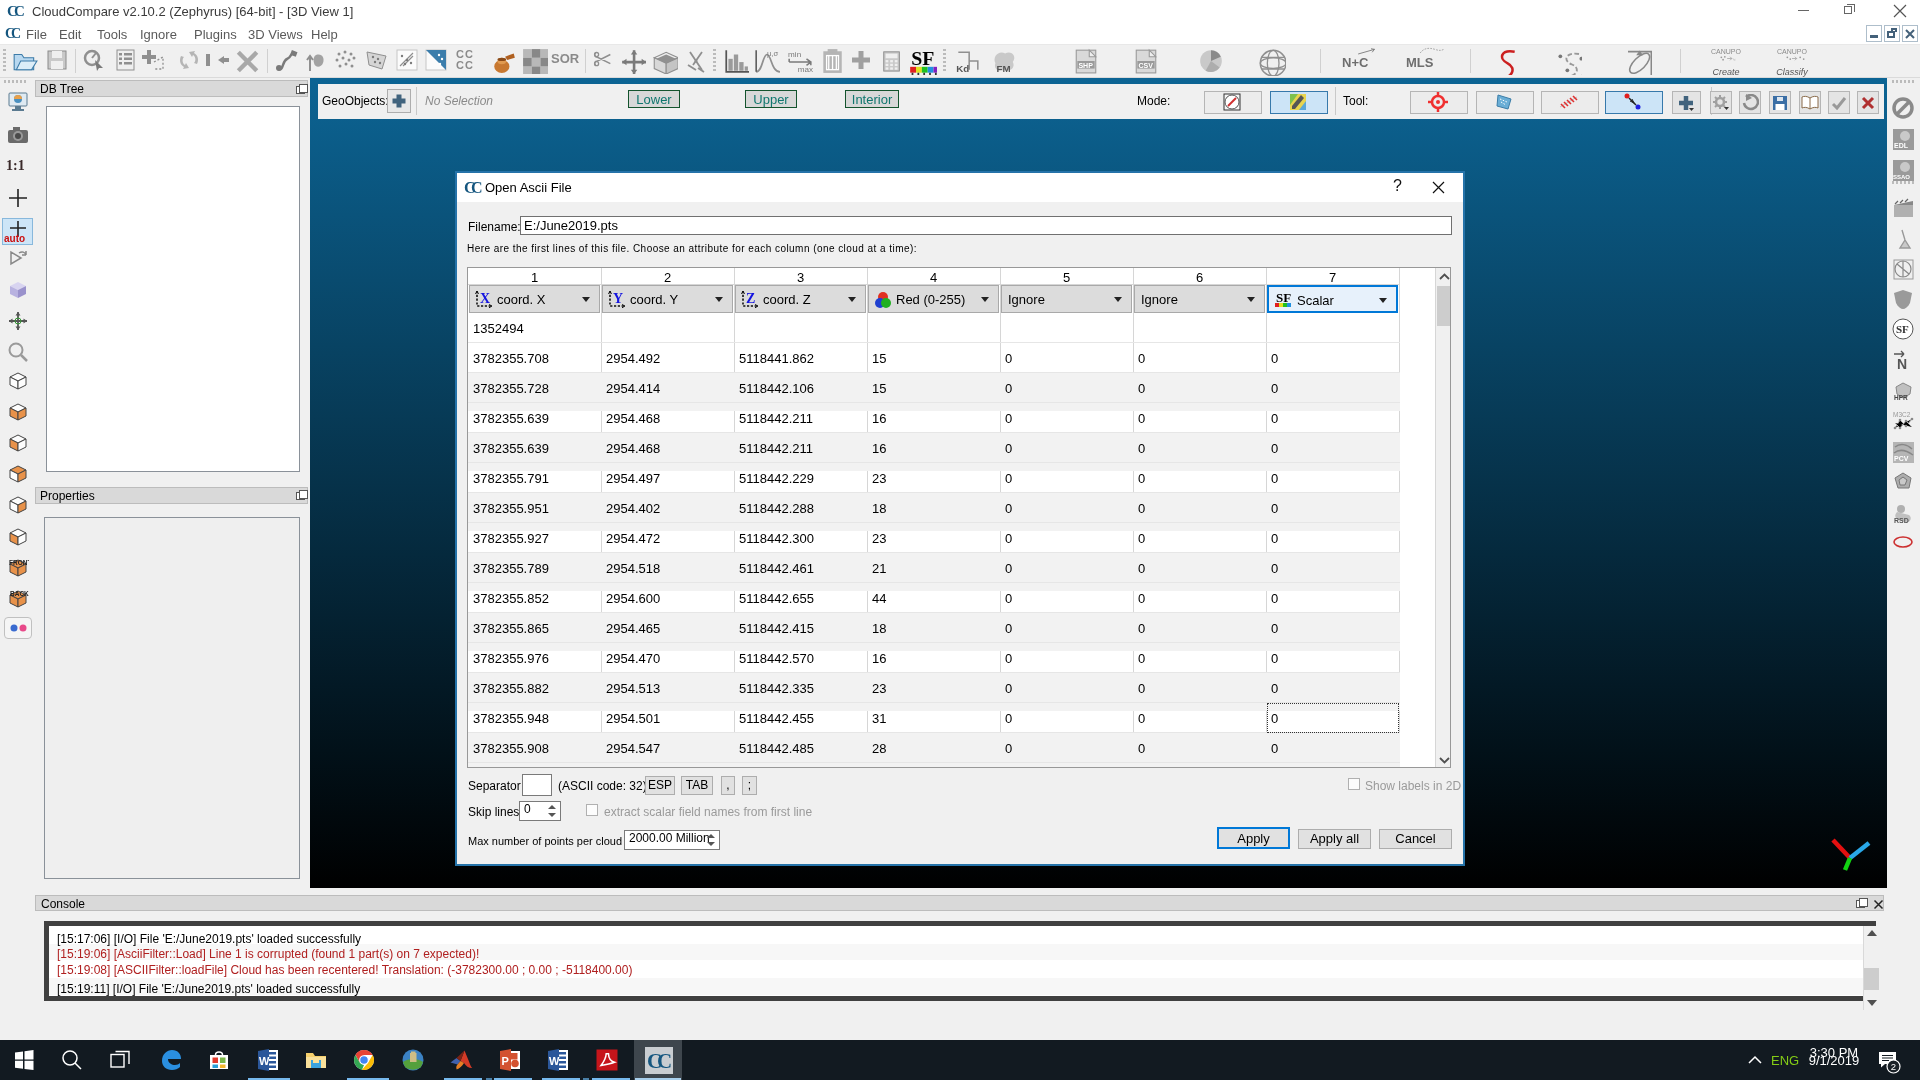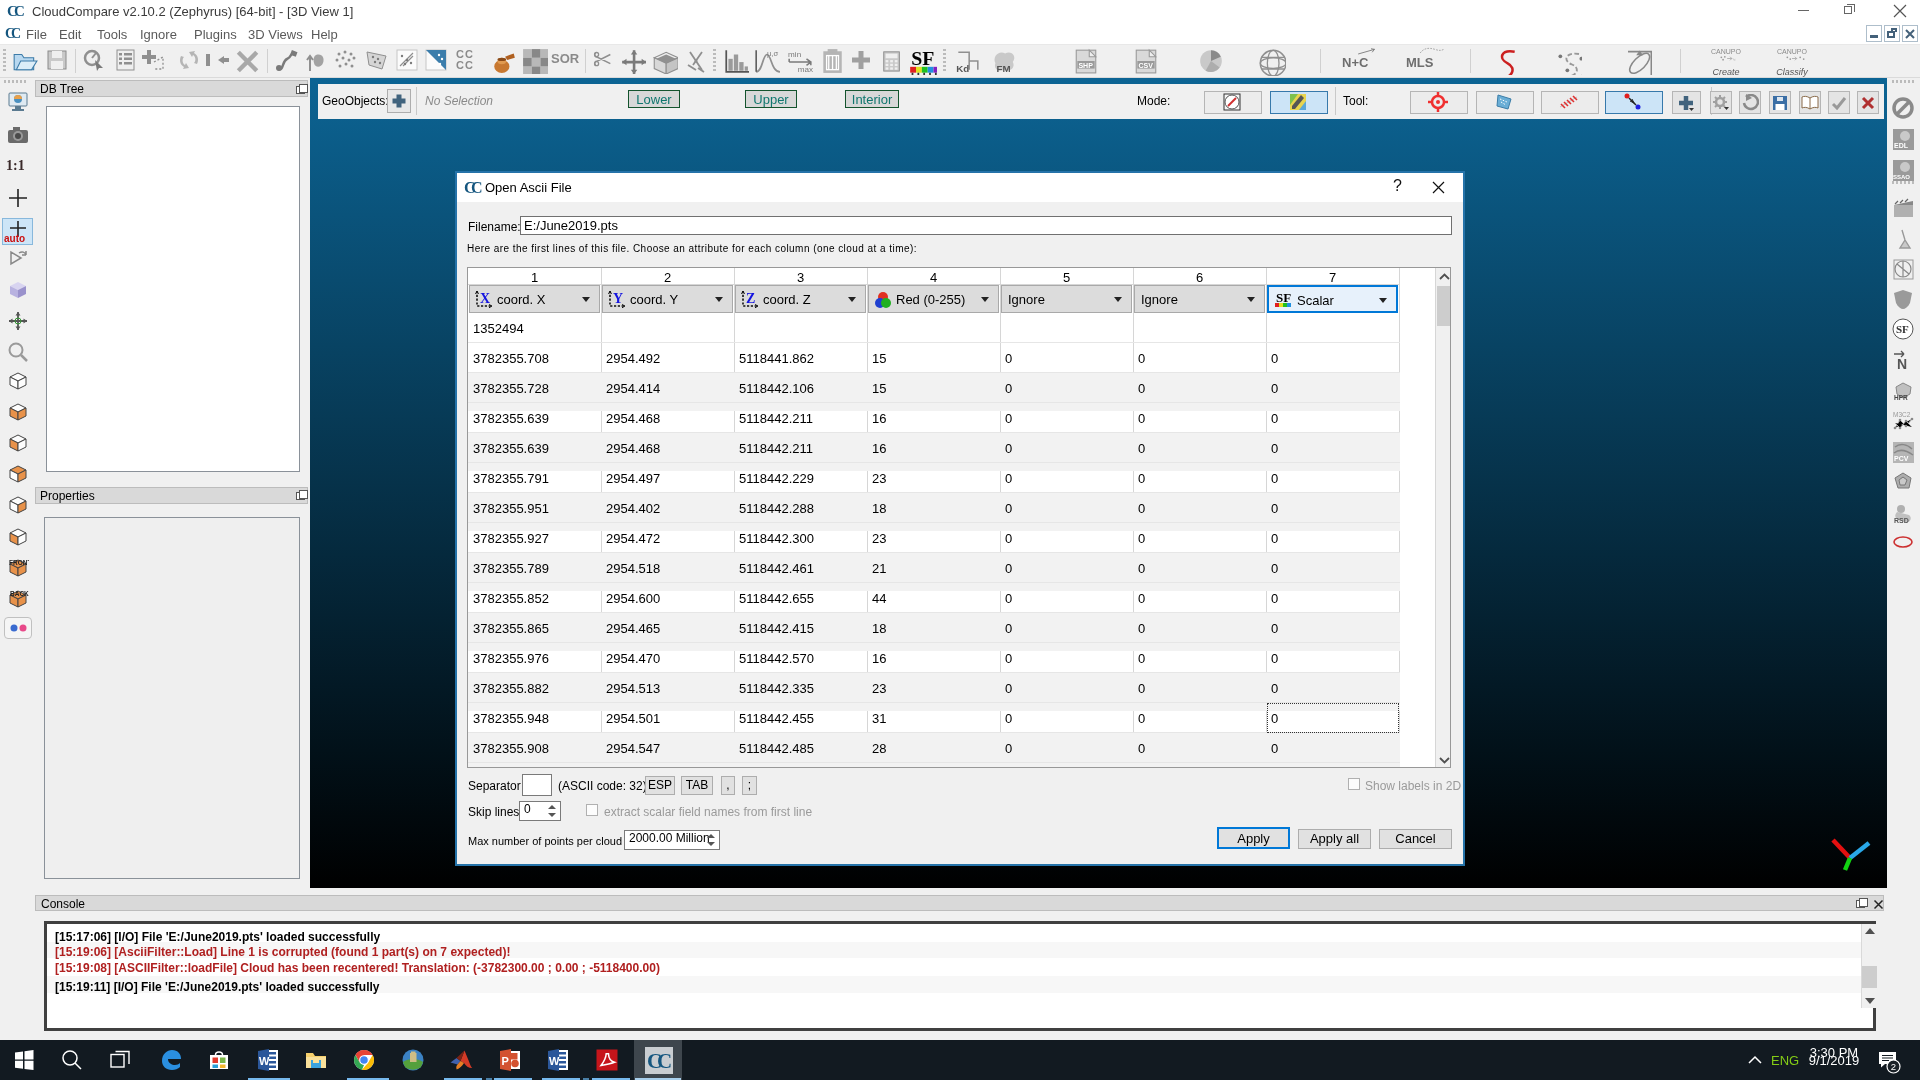--- a/index.html
+++ b/index.html
@@ -23,21 +23,21 @@
   background:linear-gradient(to bottom, rgb(12,100,148) 0%, rgb(0,0,0) 100%); }
 #geobar { position:absolute; left:8px; top:6px; width:1566px; height:35px; background:#f0f0f0; }
 .geo-btn { position:absolute; top:6px; height:18px; background:#d8d8d8; border:1px solid #14532d; color:#0f766e; font-size:13px; text-align:center; line-height:17px; }
 .mode-btn { position:absolute; top:7px; width:58px; height:23px; background:#ececec; border:1px solid #b5b5b5; }
 .mode-btn.hl { background:#cce4f7; border:1px solid #3779ab; }
 .sm-btn { position:absolute; top:7px; width:22px; height:23px; background:#e4e4e4; border:1px solid #b5b5b5; }
 .glabel { position:absolute; top:10px; font-size:12px; color:#000; }
 #rightstrip { left:1887px; top:78px; width:33px; height:962px; background:#f0f0f0; }
 #console { left:35px; top:891px; width:1849px; height:141px; background:#f0f0f0; }
 #console-title { left:6px; top:6px; font-size:12px; color:#000; position:absolute; }
-#console-box { position:absolute; left:9px; top:30px; width:1832px; height:110px; background:#fff; border:3px solid #404040;font-weight:bold; }
+#console-box { position:absolute; left:9px; top:30px; width:1832px; height:80px; background:#fff; border:5px solid #404040; }
 .cline { position:absolute; left:8px; font-size:12px; white-space:pre; }
 #dialog { left:455px; top:171px; width:1010px; height:695px; background:#f0f0f0; border:2px solid #2573a9; }
 #dlg-title { position:absolute; left:0; top:0; width:1006px; height:29px; background:#fff; }
 #dlg-title span { position:absolute; left:28px; top:7px; font-size:13px; color:#000; }
 #dlg-input { position:absolute; left:63px; top:43px; width:932px; height:19px; background:#fff; border:1px solid #707070; font-size:13px; padding-left:3px; line-height:17px;}
 #dlg-table { position:absolute; left:10px; top:94px; width:984px; height:501px; background:#fff; border:1px solid #989898; overflow:hidden; }
 .col-line { position:absolute; top:0; width:1px; height:501px; background:#d6d6d6; }
 .hnum { position:absolute; top:2px; width:133px; text-align:center; font-size:13px; color:#000; }
 .combo { position:absolute; top:17px; height:28px; background:#dcdcdc; border:1px solid #a9a9a9; font-size:13px; color:#000; }
 .combo .ct { position:absolute; top:6px; }

